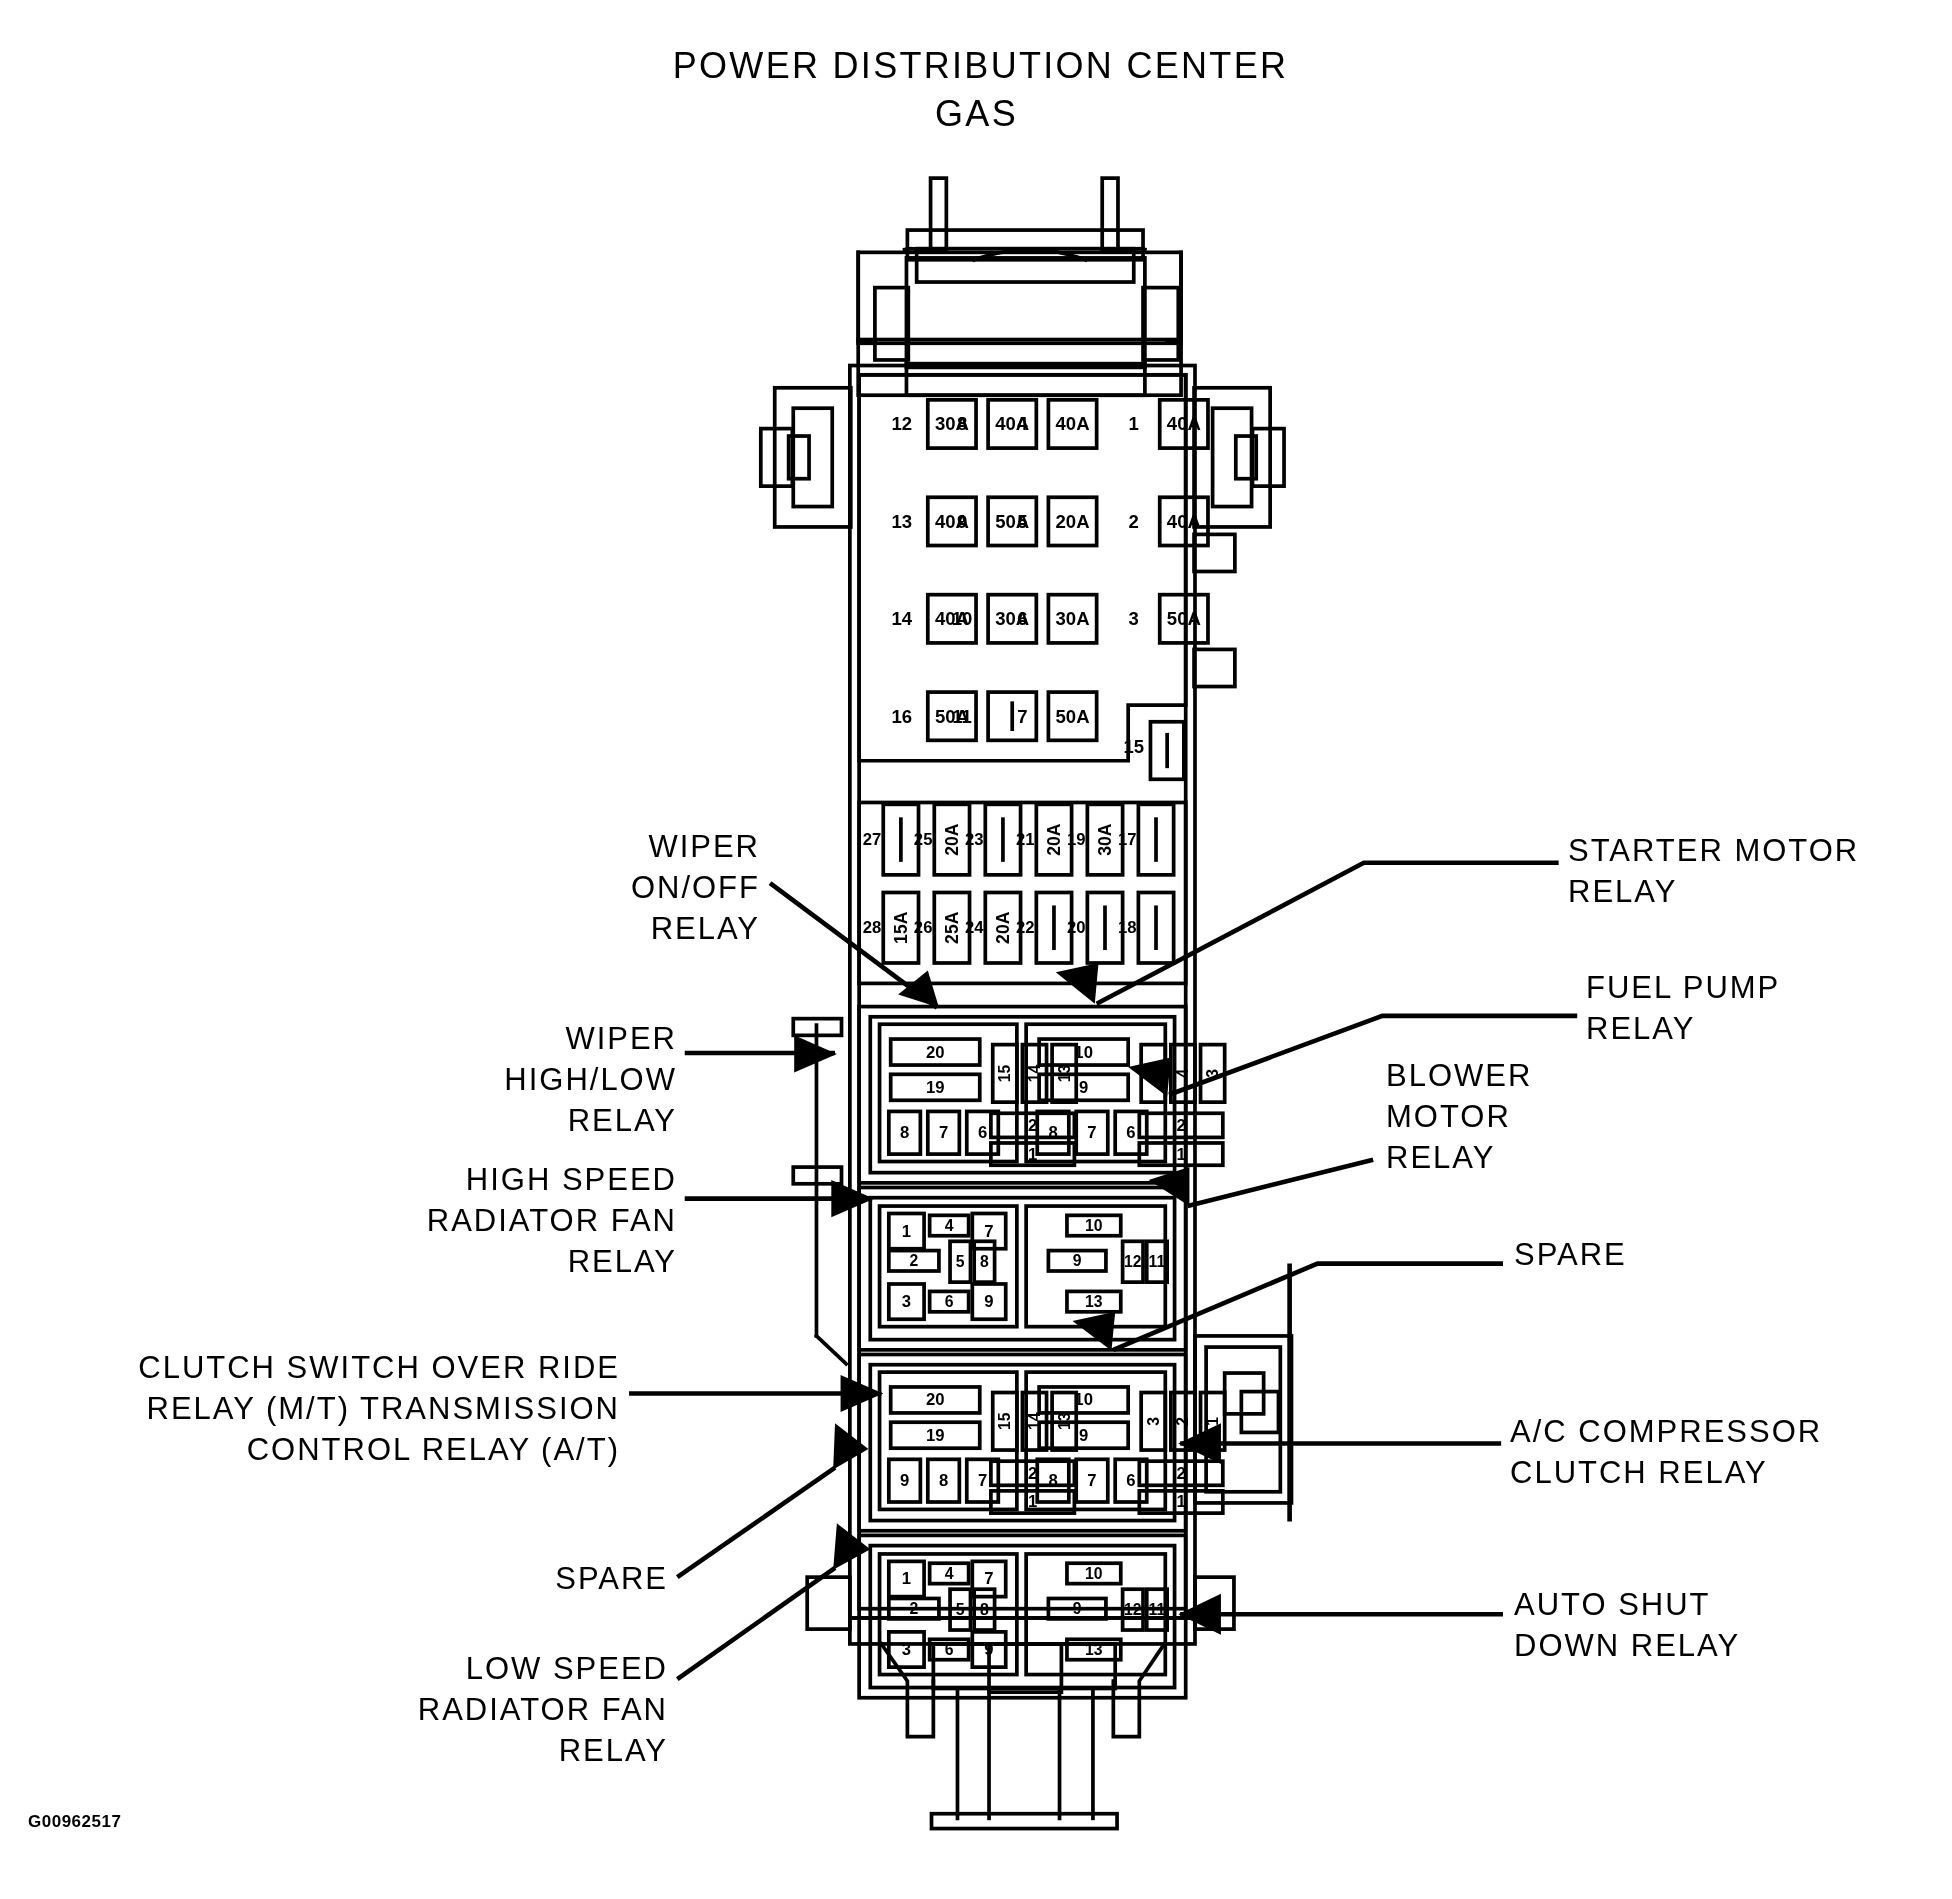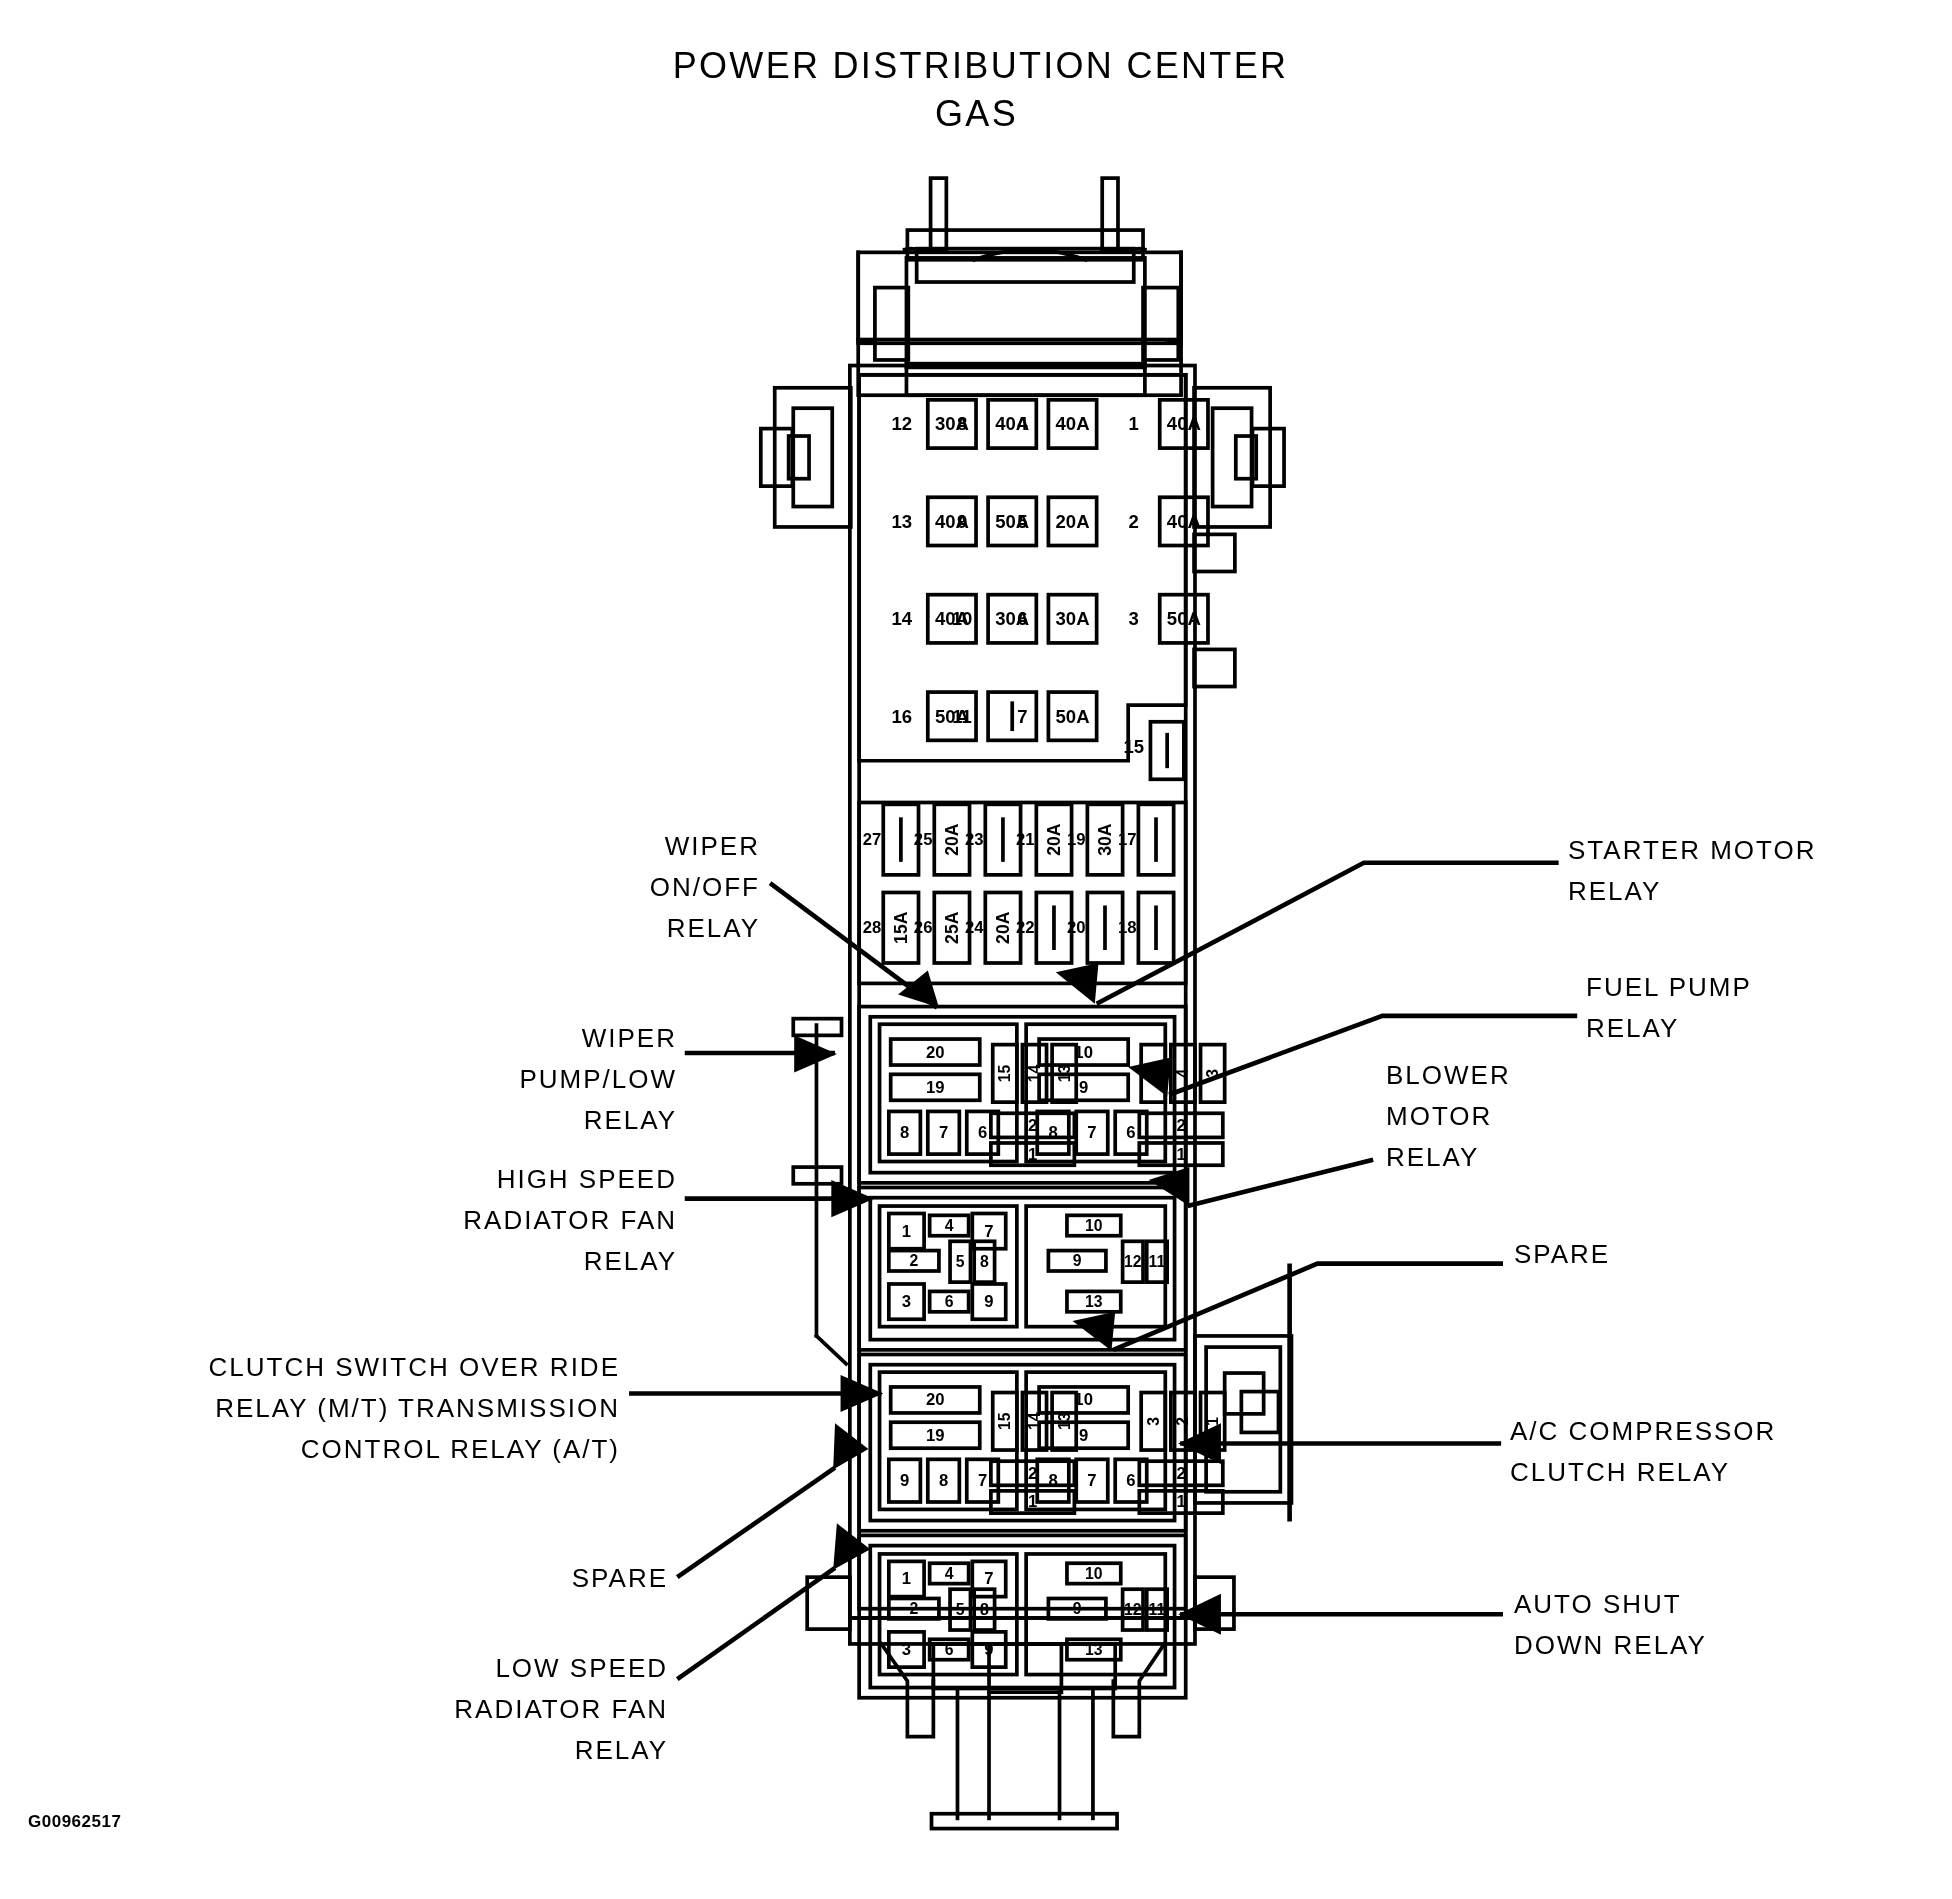--- a/index.html
+++ b/index.html
@@ -17,21 +17,21 @@
   #title-line1{top:45px;margin-left:8px;}
   #title-line2{top:93px;}
 
   .figcode{
     position:absolute;left:28px;top:1812px;
     font-size:17px;letter-spacing:0.5px;font-weight:700;
   }
 
   
   .callout{
-    position:absolute;font-size:26px;line-height:41px;letter-spacing:2px;
+    position:absolute;font-size:31px;line-height:41px;letter-spacing:2px;
     white-space:nowrap;
   }
   .callout.r{text-align:right;}
   .callout.l{text-align:left;}
 
   
   svg.overlay{position:absolute;left:0;top:0;width:1953px;height:1900px;}
 
   
 </style>
@@ -46,21 +46,21 @@
   <div class="figcode">G00962517</div>
 
   <div class="callout r" style="left:519px;top:826px;width:241px;">
     <div>WIPER</div>
     <div>ON/OFF</div>
     <div>RELAY</div>
   </div>
 
   <div class="callout r" style="left:399px;top:1018px;width:278px;">
     <div>WIPER</div>
-    <div>PUMP/LOW</div>
+    <div>HIGH/LOW</div>
     <div>RELAY</div>
   </div>
 
   <div class="callout r" style="left:297px;top:1159px;width:380px;">
     <div>HIGH SPEED</div>
     <div>RADIATOR FAN</div>
     <div>RELAY</div>
   </div>
 
   <div class="callout r" style="left:26px;top:1347px;width:594px;">

